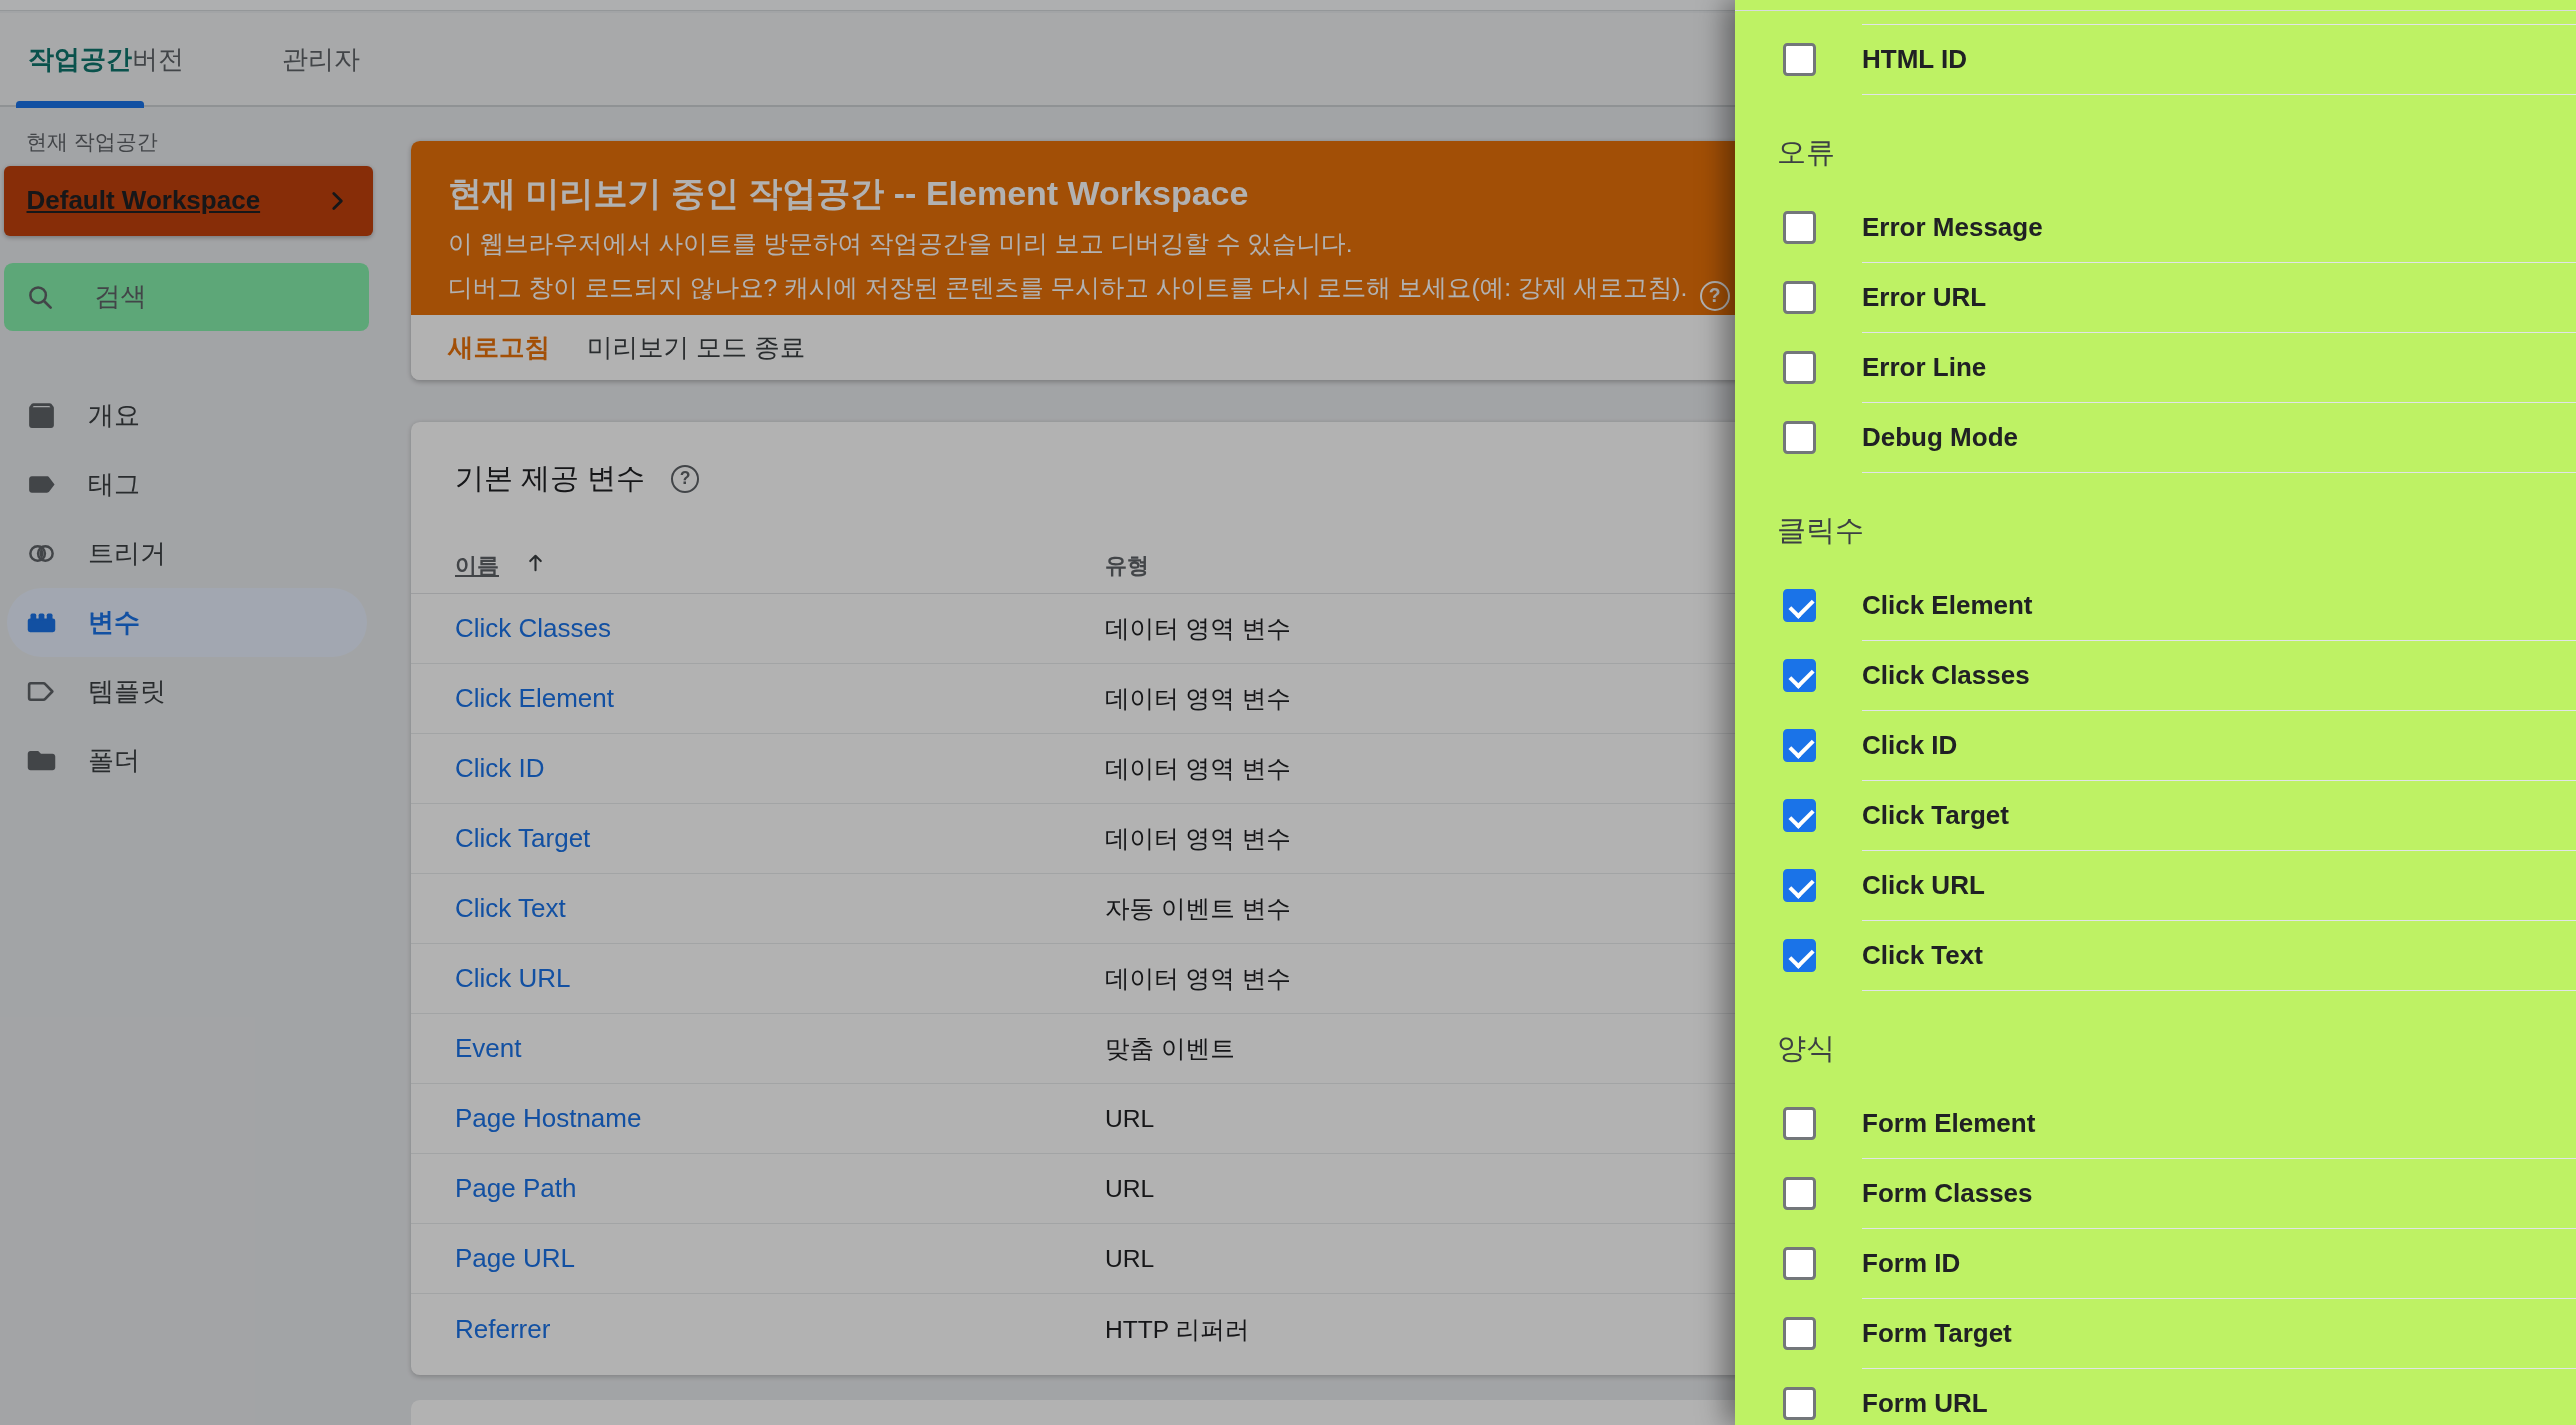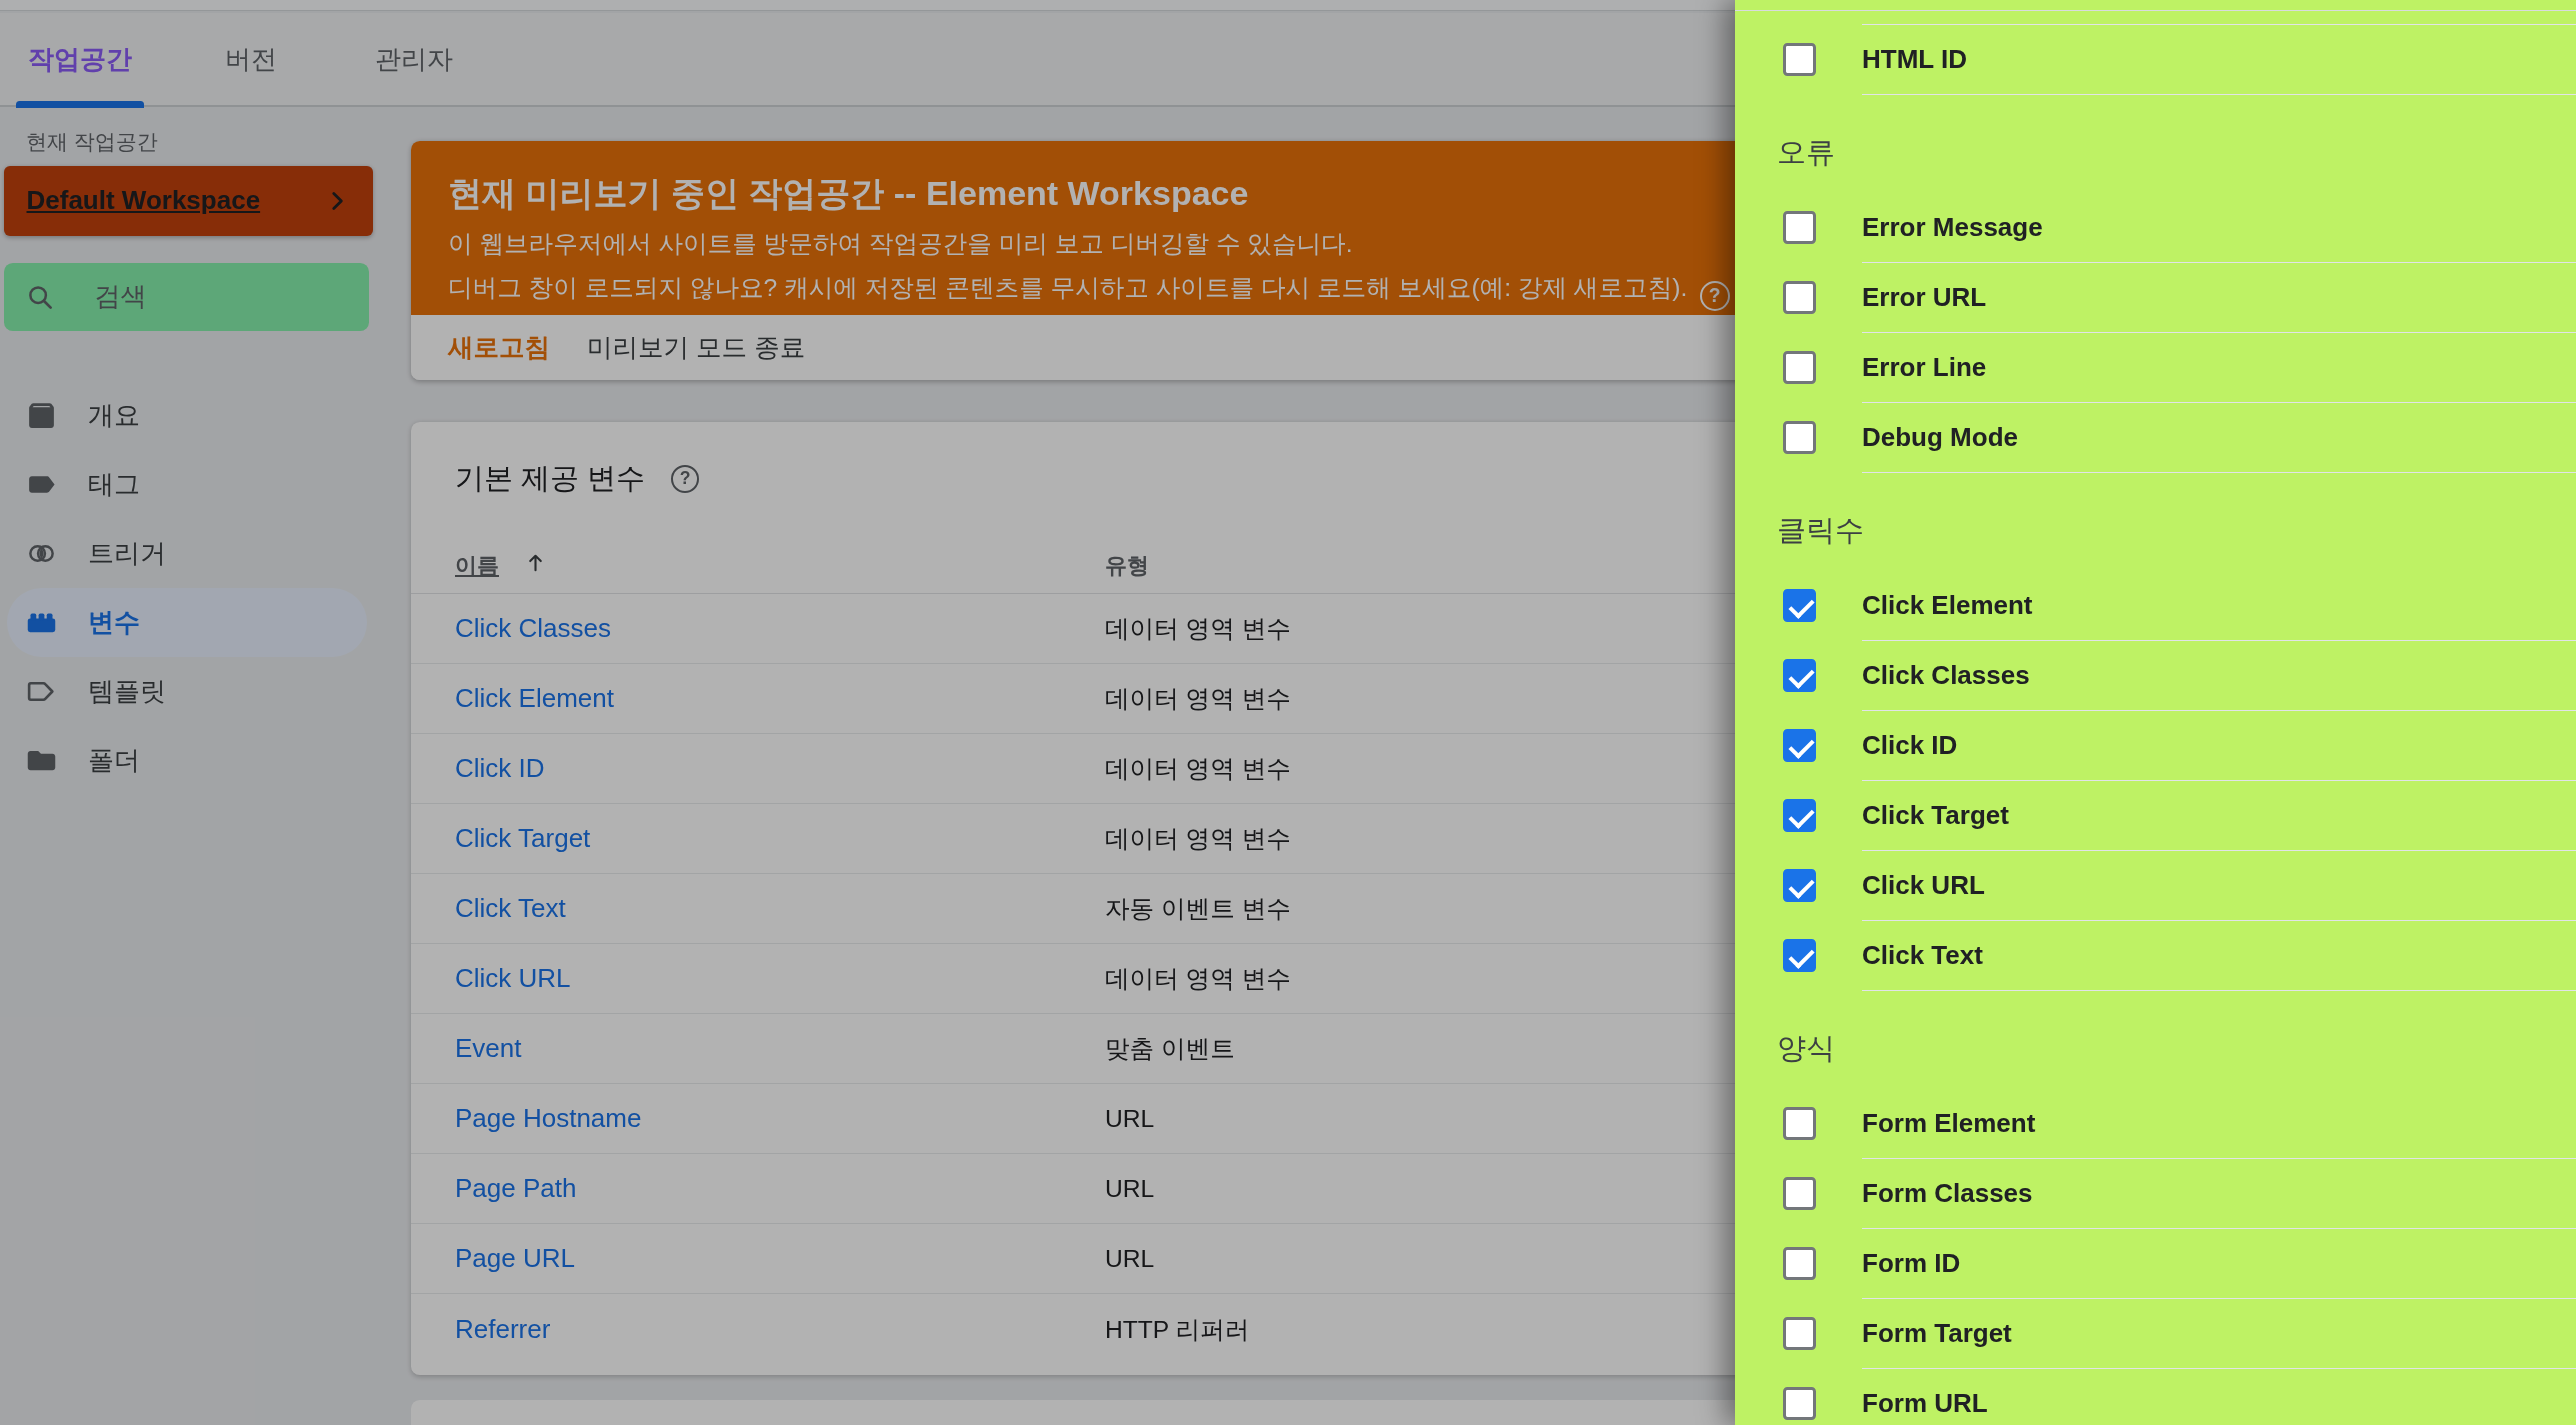--- a/index.html
+++ b/index.html
@@ -14,23 +14,23 @@
 
   
   .top-strip { position:absolute; top:0; left:0; right:0; height:11.4px;
     background:#fafbfc; border-bottom:1.8px solid #d5d8db; }
   .tabbar { position:absolute; top:13px; left:0; right:0; height:94px;
     background:#f1f3f4; border-bottom:2.6px solid #cdd1d4;
     display:flex; align-items:stretch; }
   .tab { position:relative; display:flex; align-items:center;
     font-size:26px; color:#5f6368; cursor:pointer; }
   .tab:nth-child(1){ margin-left:28px; }
-  .tab:nth-child(2){ margin-left:93px; }
+  .tab:nth-child(2){ }
   .tab:nth-child(3){ margin-left:98px; }
-  .tab.active { color:#8b5cf6; font-weight:bold; }
+  .tab.active { color:#0f766e; font-weight:bold; }
   .tab .underline { position:absolute; left:-12.3px; right:-12.3px; bottom:-2.6px;
     height:6.2px; background:#1a73e8; border-radius:3.5px 3.5px 0 0; }
 
   
   .sidebar { position:absolute; top:110px; left:0; width:387px; bottom:0; }
   .cw-label { margin:19.3px 0 0 26px; font-size:21px; color:#5f6368; line-height:26px; }
   .ws-card { margin:10.5px 14px 0 3.5px; height:70px; background:#c2410c;
     border-radius:6px; box-shadow:0 1.8px 4.4px rgba(0,0,0,.25);
     display:flex; align-items:center; padding:0 23px;
     font-size:26px; font-weight:bold; color:#202124; cursor:pointer;text-decoration:underline; }

